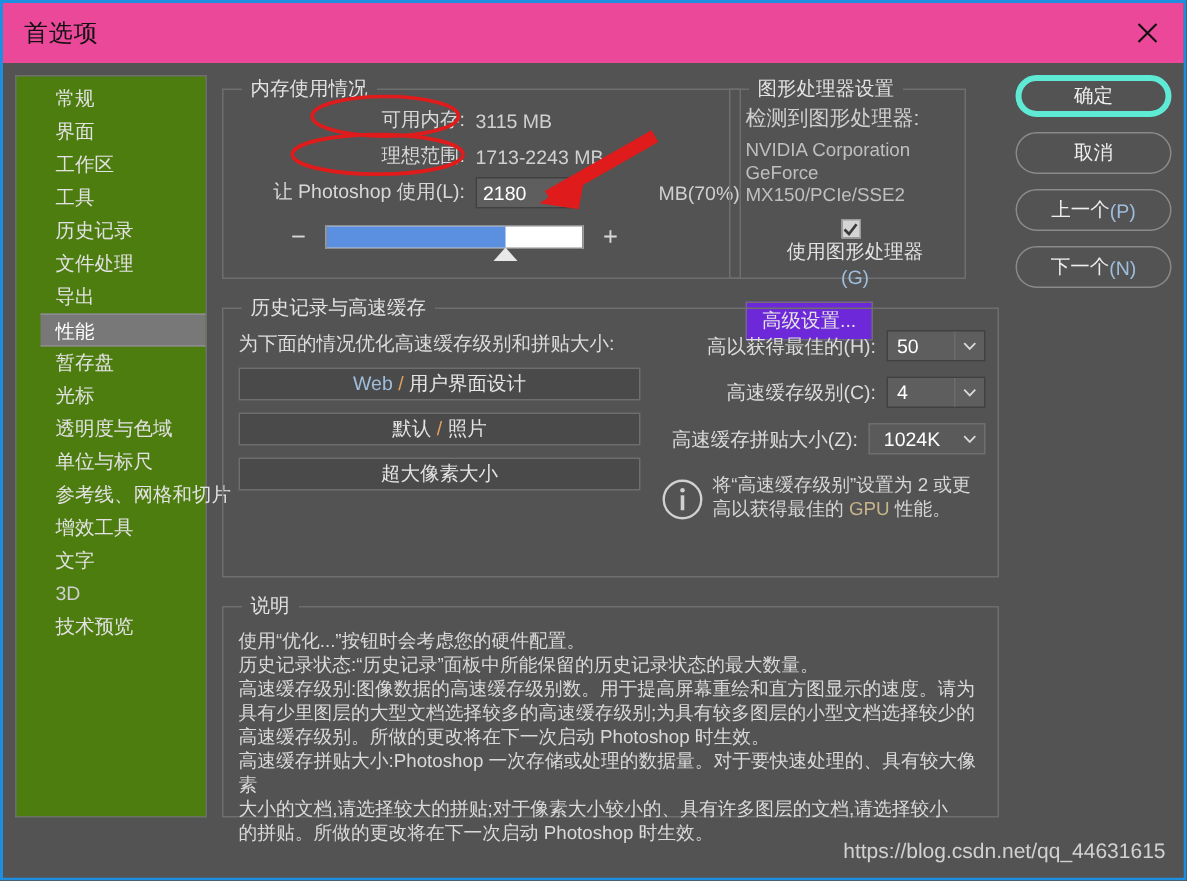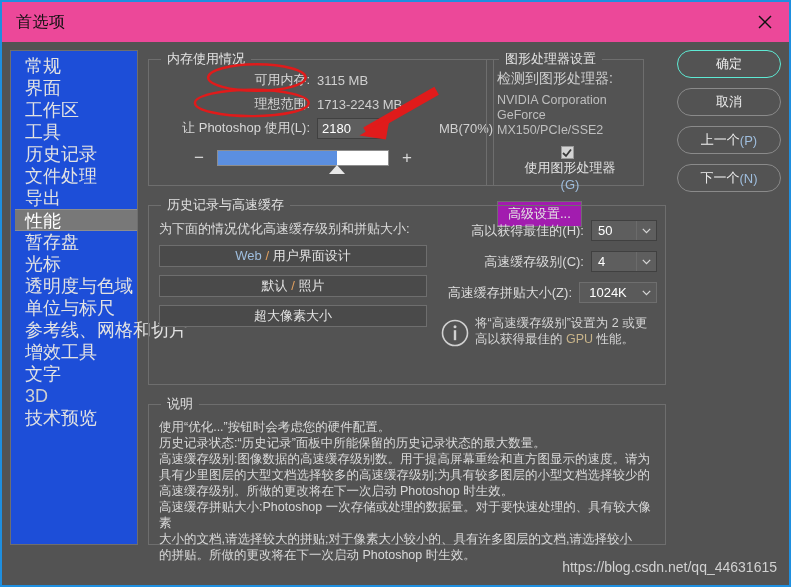--- a/index.html
+++ b/index.html
@@ -40,24 +40,24 @@
   #body-area {
     flex: 1 1 auto; position: relative;
     background: #535353;
     padding: 8px 8px 6px 8px;
     display: flex;
   }
 
   
   #sidebar {
     width: 128px; flex: 0 0 128px;
-    background: #1d4ed8;
+    background: #4d7c0f;
     border: 1px solid #6e6e6e;
-    padding: 4px 0 0 4px;
-    font-size: 18px;
+    padding: 4px 0 0 16px;
+    font-size: 13px;
     color: #e2e2e2;
     height: 495px;
   }
   .side-item {
     padding: 2px 0 2px 10px;
     line-height: 18px;
     height: 22px;
     white-space: nowrap;
     cursor: default;
   }
@@ -165,21 +165,21 @@
     width: 13px; height: 13px;
     background: #d4d4d4;
     border: 1px solid #9a9a9a;
     margin-right: 6px;
     display: flex; align-items: center; justify-content: center;
     cursor: pointer;
   }
   .checkbox svg { display: block; }
   .accesskey { color: #9fbede; }
   .btn-gray {
-    background: #a21caf;
+    background: #6d28d9;
     border: 1px solid #6e6e6e;
     color: #e4e4e4;
     font-size: 13px;
     padding: 3px 10px;
     margin: 9px 0 0 10px;
     cursor: pointer;
     font-family: "Liberation Sans", sans-serif;
   }
 
   
@@ -252,21 +252,21 @@
     height: 28px; width: 104px;
     border-radius: 14px;
     background: #535353;
     border: 1px solid #8a8a8a;
     color: #eeeeee;
     font-size: 13px;
     cursor: pointer;
     font-family: "Liberation Sans", sans-serif;
     display: flex; align-items: center; justify-content: center;
   }
-  .pill-btn.primary { border: 1px solid #5eead4; }
+  .pill-btn.primary { border: 4px solid #5eead4; }
   .pill-btn .accesskey { color: #9fbede; }
 
   
   #annotations {
     position: absolute; inset: 0;
     pointer-events: none;
   }
   
   #watermark {
     position: absolute;

